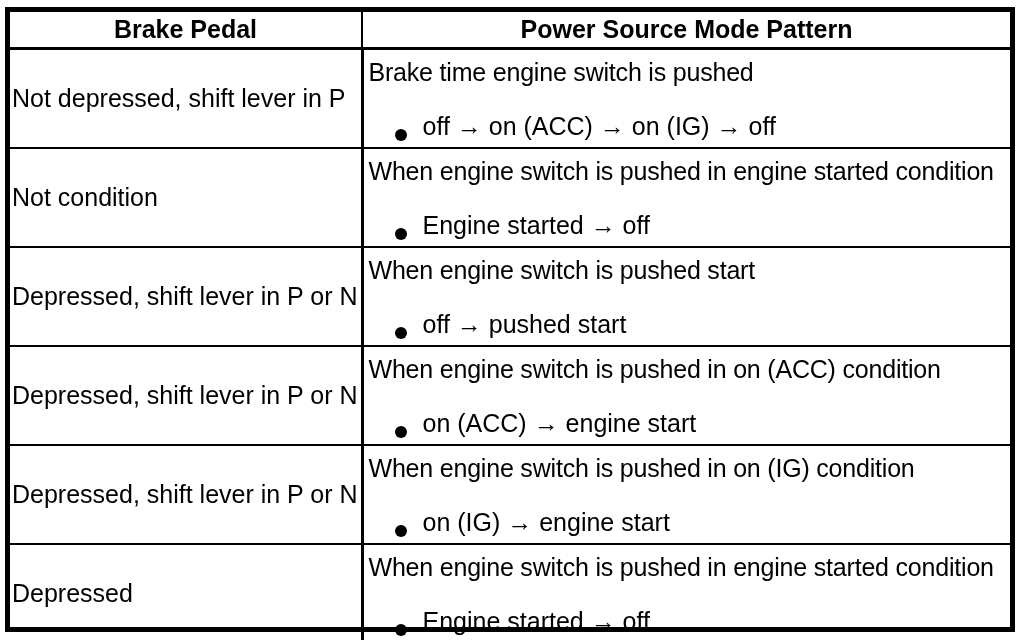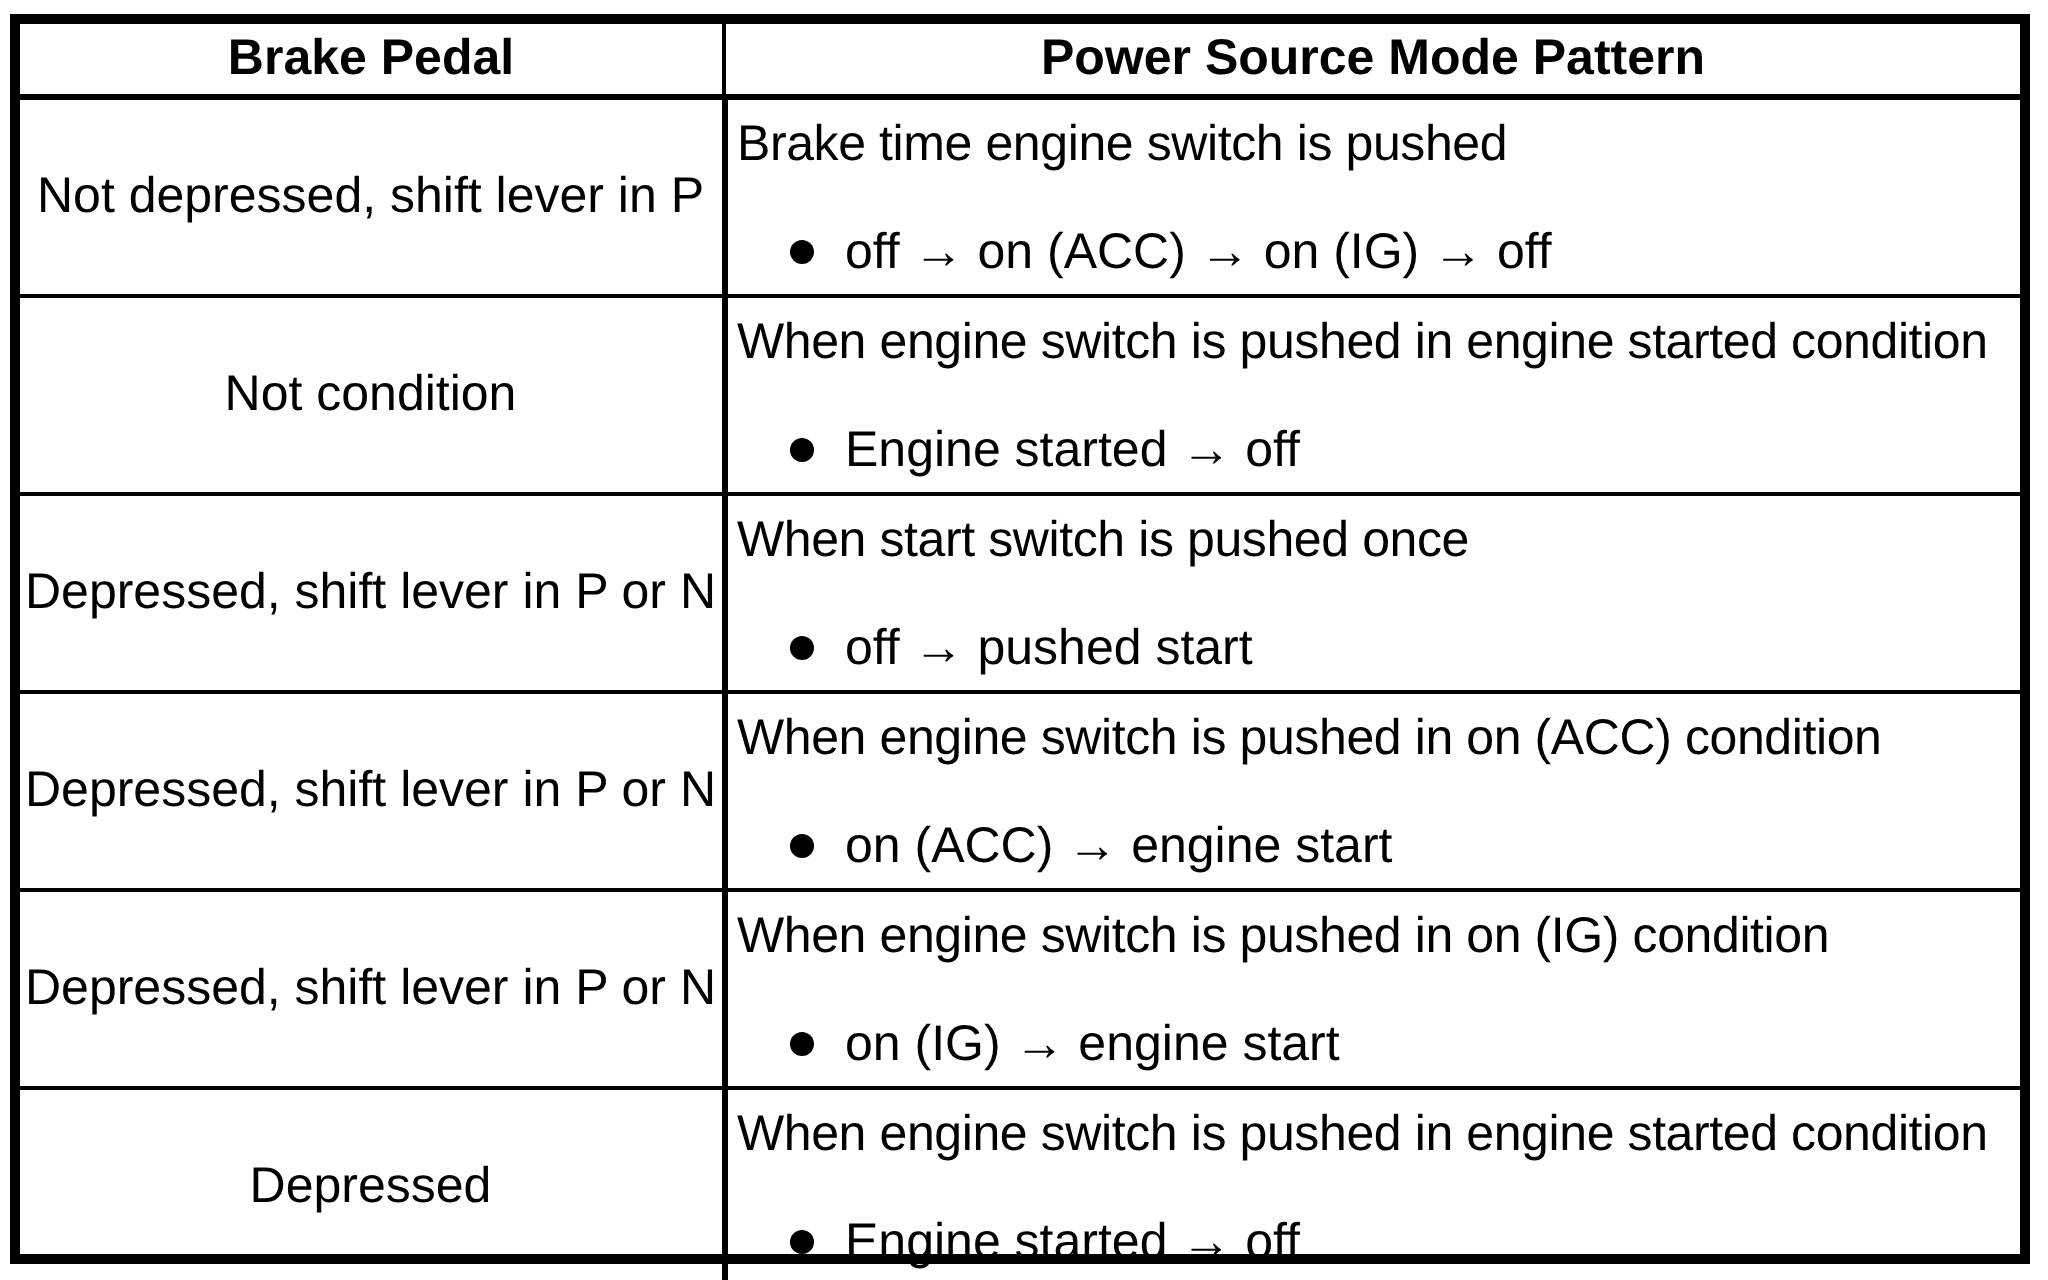--- a/index.html
+++ b/index.html
@@ -32,38 +32,37 @@
     border-top: 0;
     border-bottom: 3px solid #000000;
     height: 36px;
     font-weight: bold;
     text-align: center;
     vertical-align: middle;
   }
   .psm td:first-child { border-right: 3px solid #000000; }
   .psm tbody tr:last-child td { border-bottom: 0; }
   .psm td.brake {
-    text-align: center;
     vertical-align: middle;
     padding: 0 2px;
   }
   .psm td.pattern-cell {
     vertical-align: top;
     padding: 7px 2px 6px 5px;
   }
   .cond {
     line-height: 30px;
     white-space: nowrap;
     letter-spacing: -0.2px;
   }
   .bullet-row {
     margin-top: 24px;
     padding-left: 26px;
     display: flex;
-    align-items: center;
+    align-items: flex-end;
     line-height: 30px;
     white-space: nowrap;
   }
   .dot {
     width: 12px; height: 12px;
     border-radius: 50%;
     background: #000000;
     flex: 0 0 auto;
     margin-right: 16px;
   }
@@ -96,21 +95,21 @@
           <div class="cond">When engine switch is pushed in engine started condition</div>
           <div class="bullet-row">
             <span class="dot"></span>
             <span>Engine started → off</span>
           </div>
         </td>
       </tr>
       <tr>
         <td class="brake">Depressed, shift lever in P or N</td>
         <td class="pattern-cell">
-          <div class="cond">When start switch is pushed once</div>
+          <div class="cond">When engine switch is pushed start</div>
           <div class="bullet-row">
             <span class="dot"></span>
             <span>off → pushed start</span>
           </div>
         </td>
       </tr>
       <tr>
         <td class="brake">Depressed, shift lever in P or N</td>
         <td class="pattern-cell">
           <div class="cond">When engine switch is pushed in on (ACC) condition</div>

